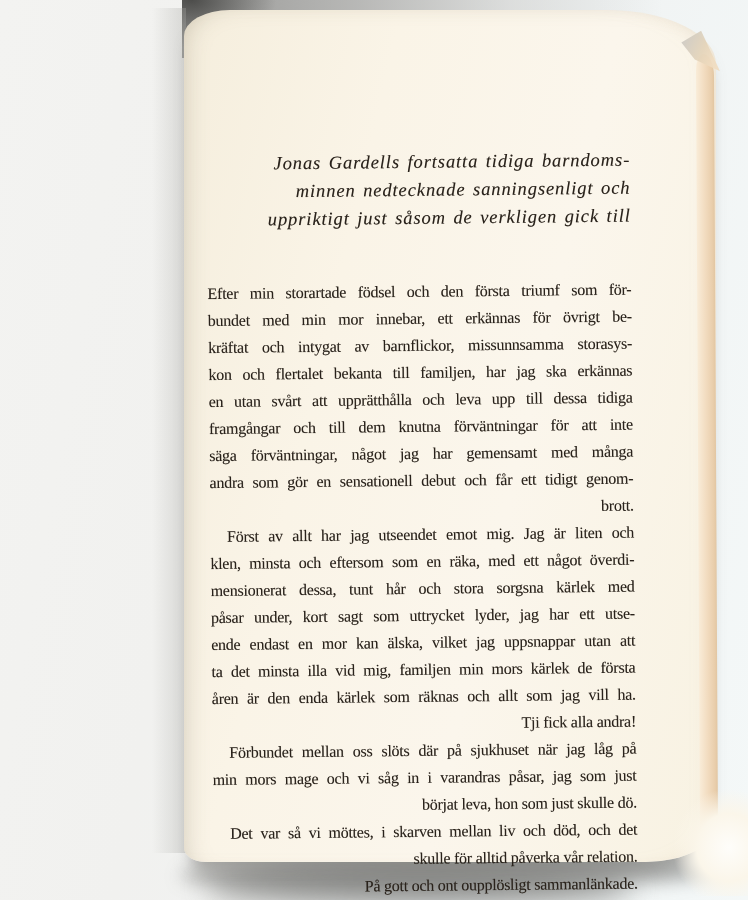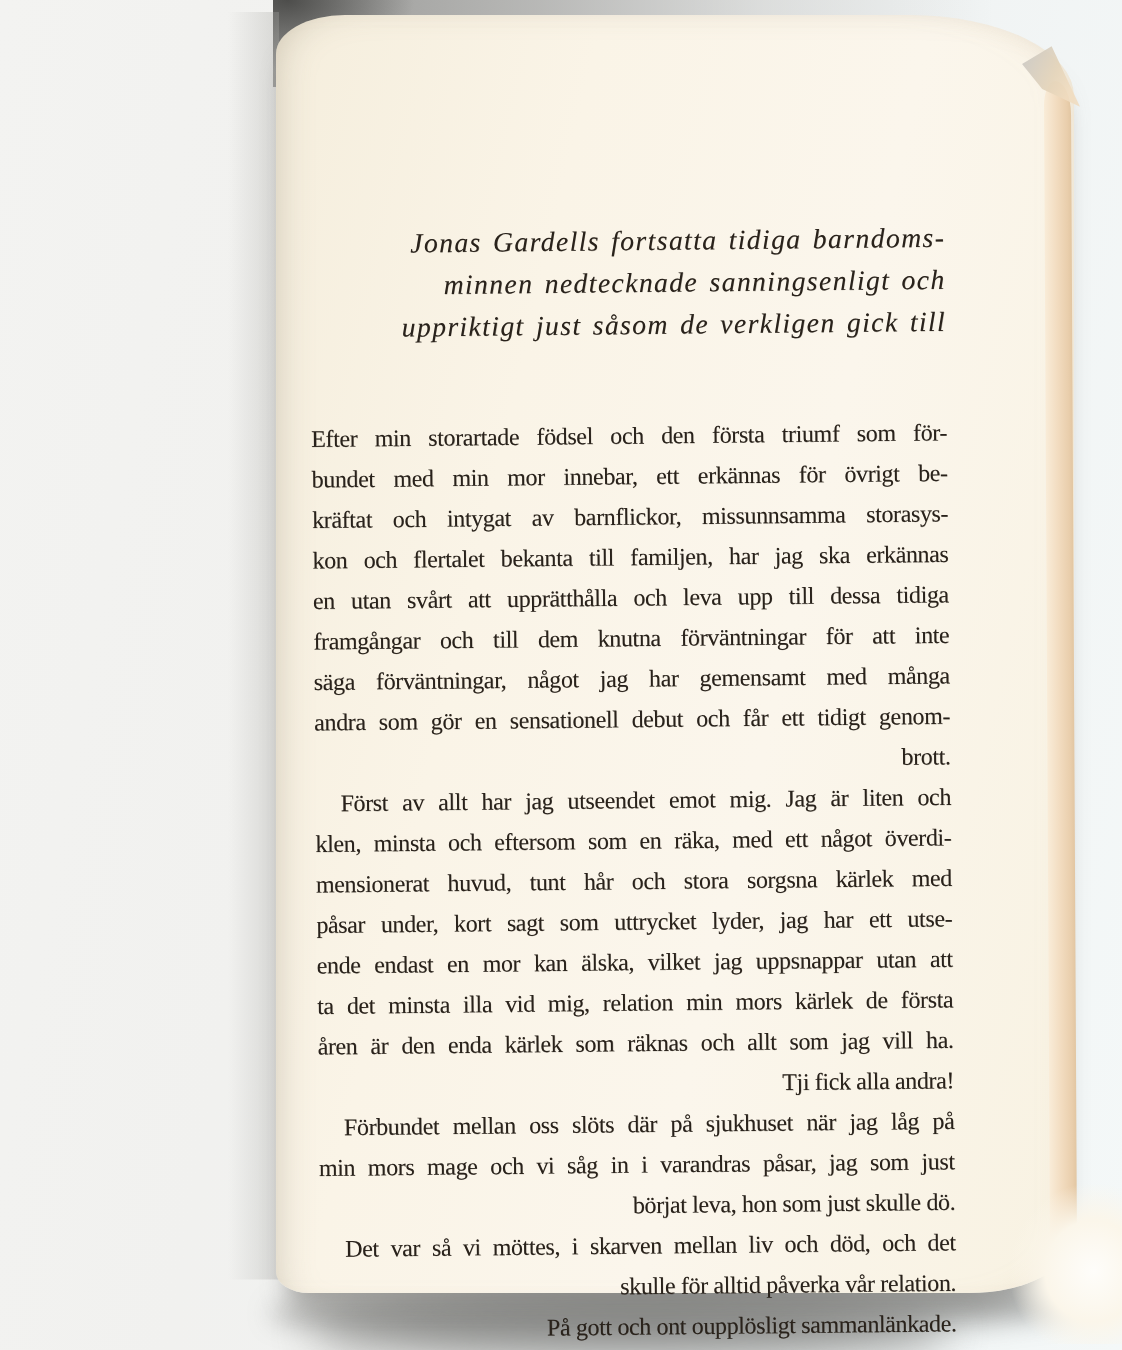--- a/index.html
+++ b/index.html
@@ -221,21 +221,21 @@
           <span class="word">som</span>
           <span class="word">en</span>
           <span class="word">räka,</span>
           <span class="word">med</span>
           <span class="word">ett</span>
           <span class="word">något</span>
           <span class="word">överdi-</span>
         </div>
         <div class="line">
           <span class="word">mensionerat</span>
-          <span class="word">huvud,</span>
+          <span class="word">dessa,</span>
           <span class="word">tunt</span>
           <span class="word">hår</span>
           <span class="word">och</span>
           <span class="word">stora</span>
           <span class="word">sorgsna</span>
           <span class="word">kärlek</span>
           <span class="word">med</span>
         </div>
         <div class="line">
           <span class="word">påsar</span>
@@ -263,21 +263,21 @@
           <span class="word">utan</span>
           <span class="word">att</span>
         </div>
         <div class="line">
           <span class="word">ta</span>
           <span class="word">det</span>
           <span class="word">minsta</span>
           <span class="word">illa</span>
           <span class="word">vid</span>
           <span class="word">mig,</span>
-          <span class="word">relation</span>
+          <span class="word">familjen</span>
           <span class="word">min</span>
           <span class="word">mors</span>
           <span class="word">kärlek</span>
           <span class="word">de</span>
           <span class="word">första</span>
         </div>
         <div class="line">
           <span class="word">åren</span>
           <span class="word">är</span>
           <span class="word">den</span>

